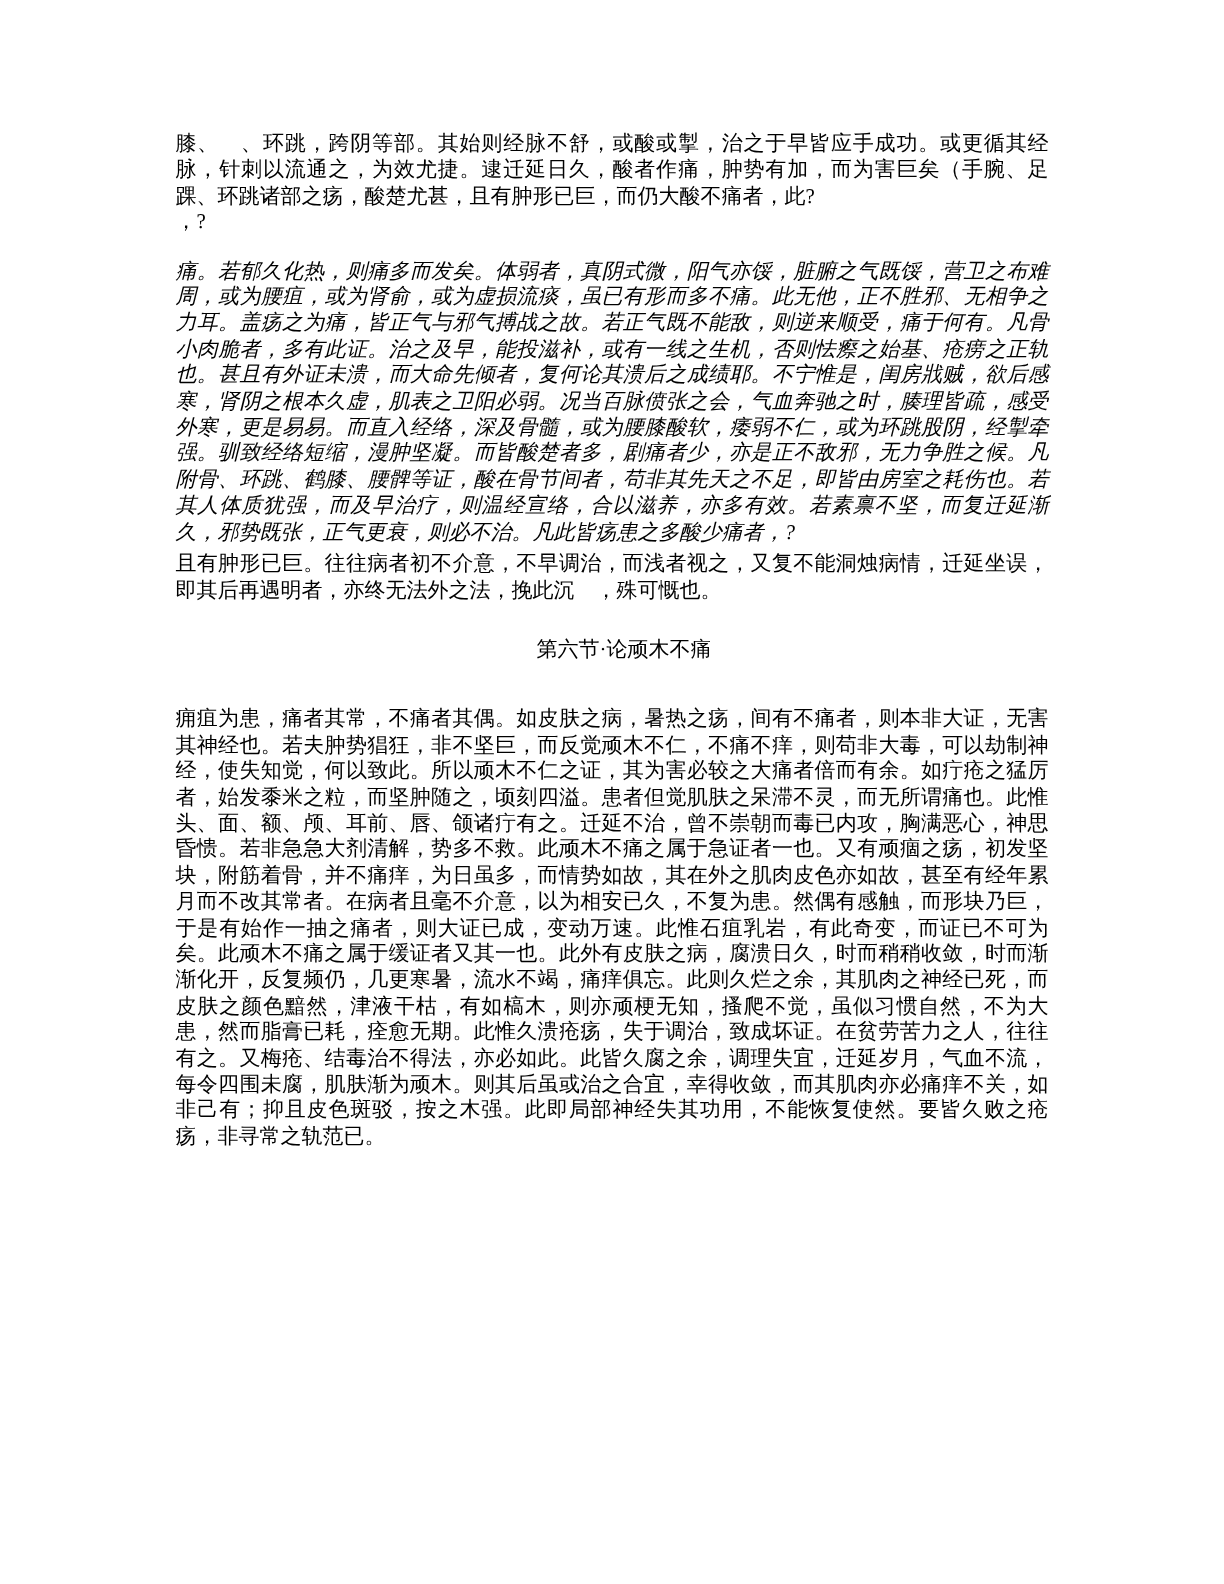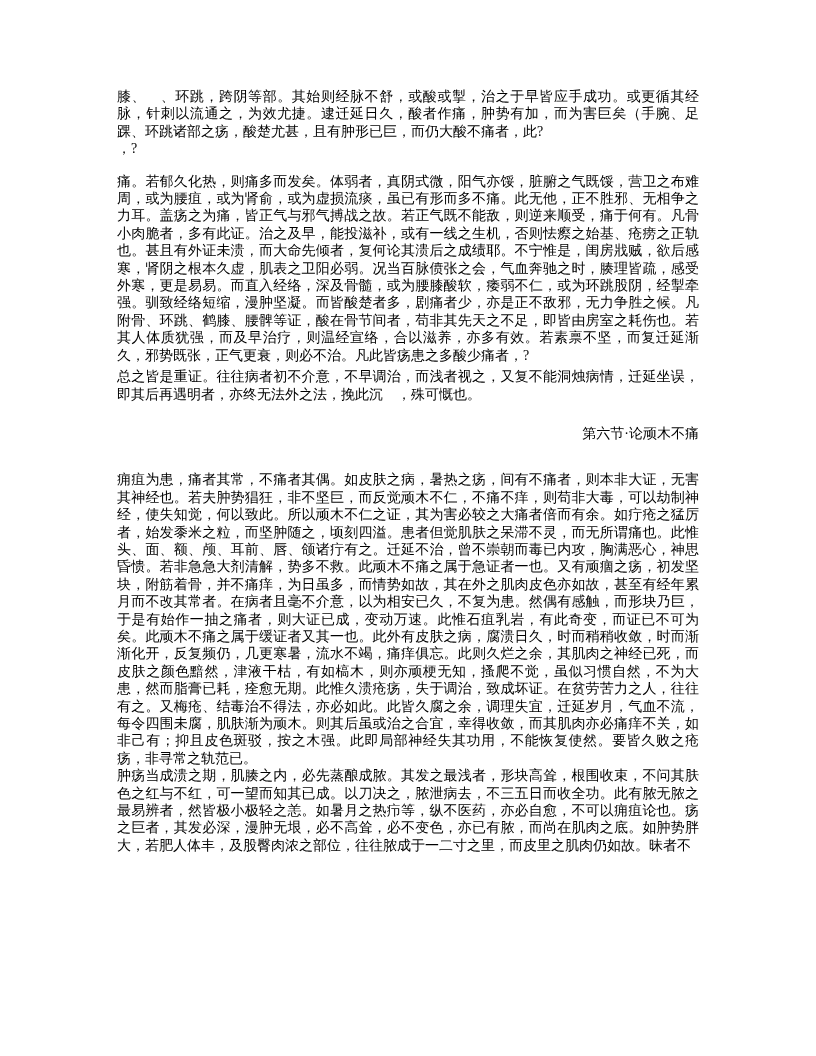--- a/index.html
+++ b/index.html
@@ -20,42 +20,41 @@
   }
   .para {
     font-size: 14px;
     line-height: 17.4px;
     text-align: justify;
     text-justify: inter-ideograph;
     word-break: break-all;
   }
   .para.fragment { text-align: left; }
   .gap-after-fragment { margin-bottom: 15px; }
-  .gap-small { margin-bottom: 4px; }
+  .gap-small { margin-bottom: 4px; font-style: italic; }
   .section-heading {
     font-size: 14px;
     line-height: 17.4px;
     font-weight: normal;
     margin: 22px 0 29px 16px;
-    text-align: right;
+    text-align: center;
   }
 </style>
 </head>
 <body>
 
 <div class="page">
 
   <p class="para">膝、　、环跳，跨阴等部。其始则经脉不舒，或酸或掣，治之于早皆应手成功。或更循其经脉，针刺以流通之，为效尤捷。逮迁延日久，酸者作痛，肿势有加，而为害巨矣（手腕、足踝、环跳诸部之疡，酸楚尤甚，且有肿形已巨，而仍大酸不痛者，此?</p>
 
   <p class="para fragment gap-after-fragment">，?</p>
 
   <p class="para gap-small">痛。若郁久化热，则痛多而发矣。体弱者，真阴式微，阳气亦馁，脏腑之气既馁，营卫之布难周，或为腰疽，或为肾俞，或为虚损流痰，虽已有形而多不痛。此无他，正不胜邪、无相争之力耳。盖疡之为痛，皆正气与邪气搏战之故。若正气既不能敌，则逆来顺受，痛于何有。凡骨小肉脆者，多有此证。治之及早，能投滋补，或有一线之生机，否则怯瘵之始基、疮痨之正轨也。甚且有外证未溃，而大命先倾者，复何论其溃后之成绩耶。不宁惟是，闺房戕贼，欲后感寒，肾阴之根本久虚，肌表之卫阳必弱。况当百脉偾张之会，气血奔驰之时，腠理皆疏，感受外寒，更是易易。而直入经络，深及骨髓，或为腰膝酸软，痿弱不仁，或为环跳股阴，经掣牵强。驯致经络短缩，漫肿坚凝。而皆酸楚者多，剧痛者少，亦是正不敌邪，无力争胜之候。凡附骨、环跳、鹤膝、腰髀等证，酸在骨节间者，苟非其先天之不足，即皆由房室之耗伤也。若其人体质犹强，而及早治疗，则温经宣络，合以滋养，亦多有效。若素禀不坚，而复迁延渐久，邪势既张，正气更衰，则必不治。凡此皆疡患之多酸少痛者，?</p>
 
-  <p class="para">总之皆是重证。往往病者初不介意，不早调治，而浅者视之，又复不能洞烛病情，迁延坐误，即其后再遇明者，亦终无法外之法，挽此沉　，殊可慨也。</p>
+  <p class="para">且有肿形已巨。往往病者初不介意，不早调治，而浅者视之，又复不能洞烛病情，迁延坐误，即其后再遇明者，亦终无法外之法，挽此沉　，殊可慨也。</p>
 
   <h2 class="section-heading">第六节·论顽木不痛</h2>
 
   <p class="para">痈疽为患，痛者其常，不痛者其偶。如皮肤之病，暑热之疡，间有不痛者，则本非大证，无害其神经也。若夫肿势猖狂，非不坚巨，而反觉顽木不仁，不痛不痒，则苟非大毒，可以劫制神经，使失知觉，何以致此。所以顽木不仁之证，其为害必较之大痛者倍而有余。如疔疮之猛厉者，始发黍米之粒，而坚肿随之，顷刻四溢。患者但觉肌肤之呆滞不灵，而无所谓痛也。此惟头、面、额、颅、耳前、唇、颌诸疔有之。迁延不治，曾不崇朝而毒已内攻，胸满恶心，神思昏愦。若非急急大剂清解，势多不救。此顽木不痛之属于急证者一也。又有顽痼之疡，初发坚块，附筋着骨，并不痛痒，为日虽多，而情势如故，其在外之肌肉皮色亦如故，甚至有经年累月而不改其常者。在病者且毫不介意，以为相安已久，不复为患。然偶有感触，而形块乃巨，于是有始作一抽之痛者，则大证已成，变动万速。此惟石疽乳岩，有此奇变，而证已不可为矣。此顽木不痛之属于缓证者又其一也。此外有皮肤之病，腐溃日久，时而稍稍收敛，时而渐渐化开，反复频仍，几更寒暑，流水不竭，痛痒俱忘。此则久烂之余，其肌肉之神经已死，而皮肤之颜色黯然，津液干枯，有如槁木，则亦顽梗无知，搔爬不觉，虽似习惯自然，不为大患，然而脂膏已耗，痊愈无期。此惟久溃疮疡，失于调治，致成坏证。在贫劳苦力之人，往往有之。又梅疮、结毒治不得法，亦必如此。此皆久腐之余，调理失宜，迁延岁月，气血不流，每令四围未腐，肌肤渐为顽木。则其后虽或治之合宜，幸得收敛，而其肌肉亦必痛痒不关，如非己有；抑且皮色斑驳，按之木强。此即局部神经失其功用，不能恢复使然。要皆久败之疮疡，非寻常之轨范已。</p>
 
 
-  <p class="para">肿疡当成溃之期，肌腠之内，必先蒸酿成脓。其发之最浅者，形块高耸，根围收束，不问其肤色之红与不红，可一望而知其已成。以刀决之，脓泄病去，不三五日而收全功。此有脓无脓之最易辨者，然皆极小极轻之恙。如暑月之热疖等，纵不医药，亦必自愈，不可以痈疽论也。疡之巨者，其发必深，漫肿无垠，必不高耸，必不变色，亦已有脓，而尚在肌肉之底。如肿势胖大，若肥人体丰，及股臀肉浓之部位，往往脓成于一二寸之里，而皮里之肌肉仍如故。昧者不</p>
 
 </div>
 
 </body></html>

